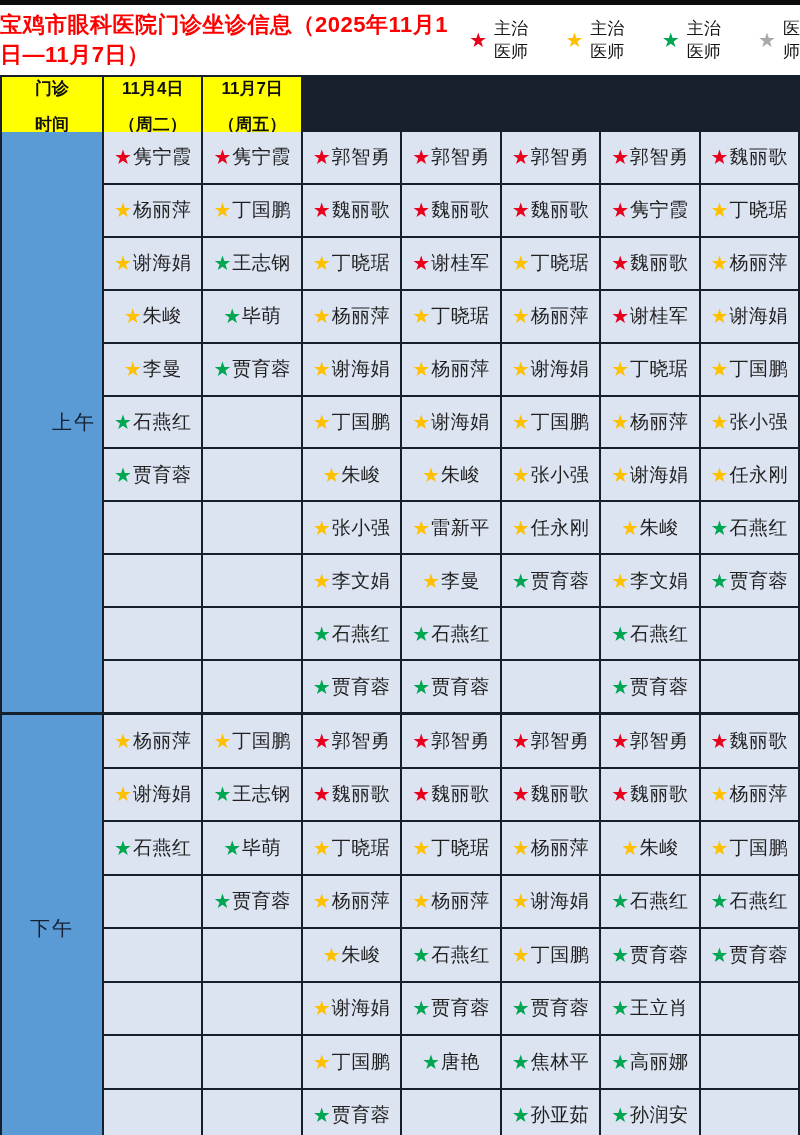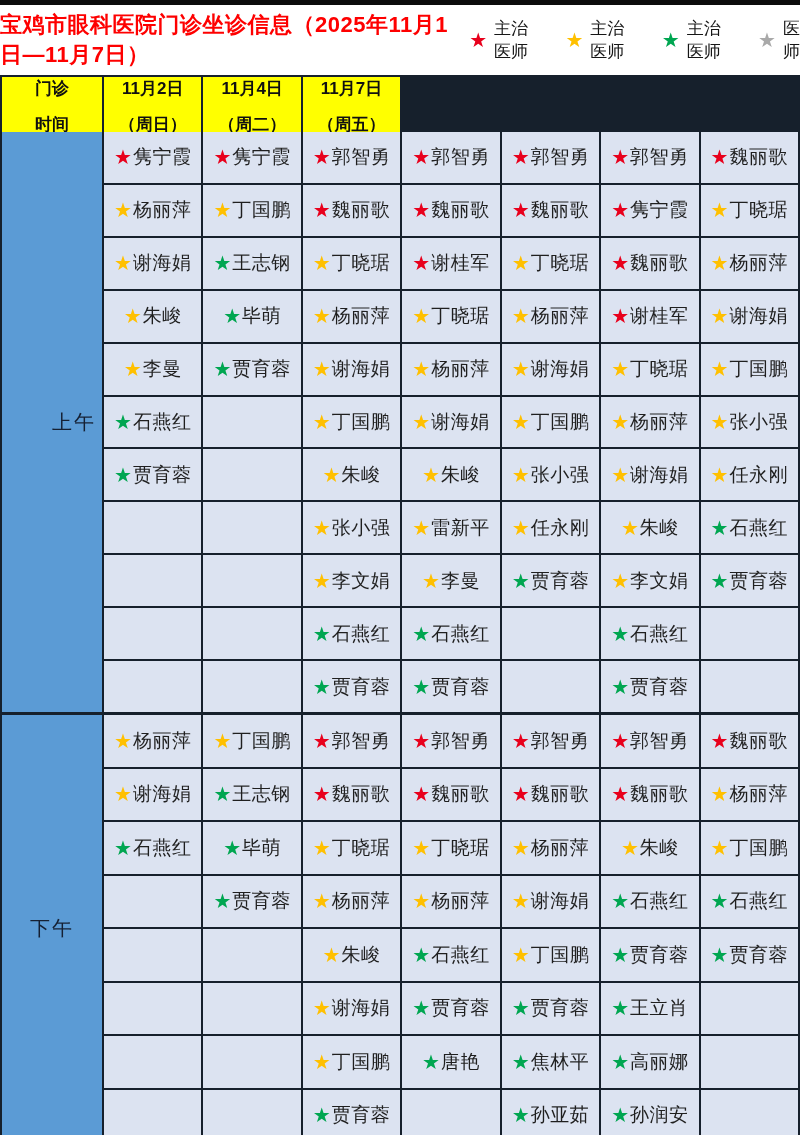--- a/index.html
+++ b/index.html
@@ -59,24 +59,20 @@
     </div>
 </div>
 
 <div class="table">
   <div class="thead">
     <div class="th">
       <div>门诊</div>
       <div>时间</div>
     </div>
       <div class="th">
-        <div>11月2日</div>
-        <div>（周日）</div>
-      </div>
-      <div class="th">
         <div>11月4日</div>
         <div>（周二）</div>
       </div>
       <div class="th">
         <div>11月7日</div>
         <div>（周五）</div>
       </div>
     </div>
   <div class="sec" id="morning">
       <div class="time-cell" style="grid-row: 1 / span 11; padding-left: 44px;">上午</div>

